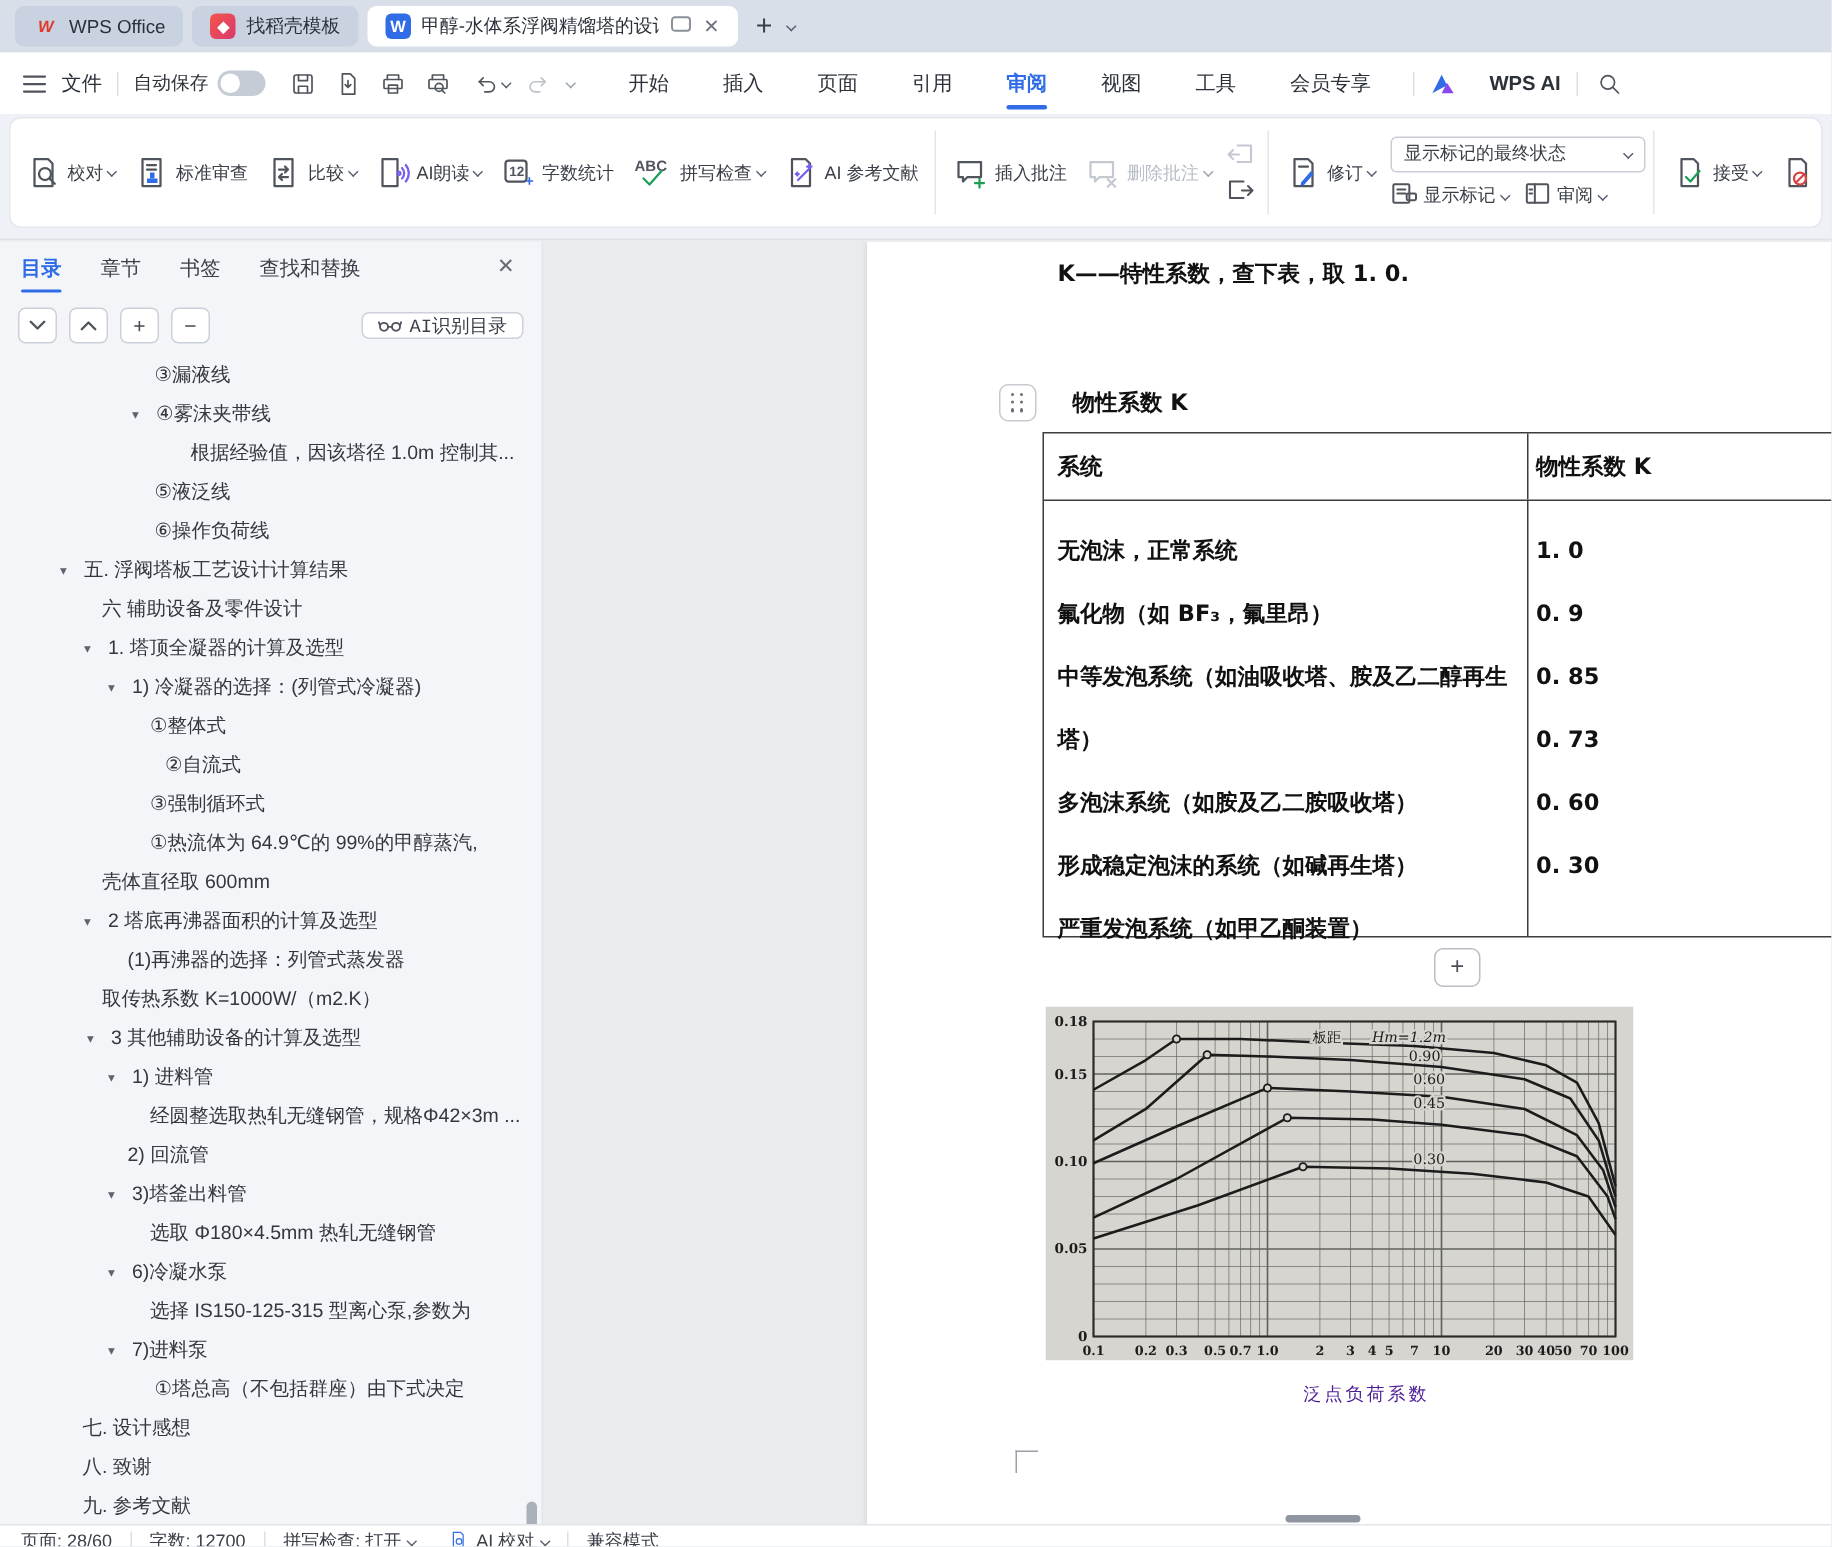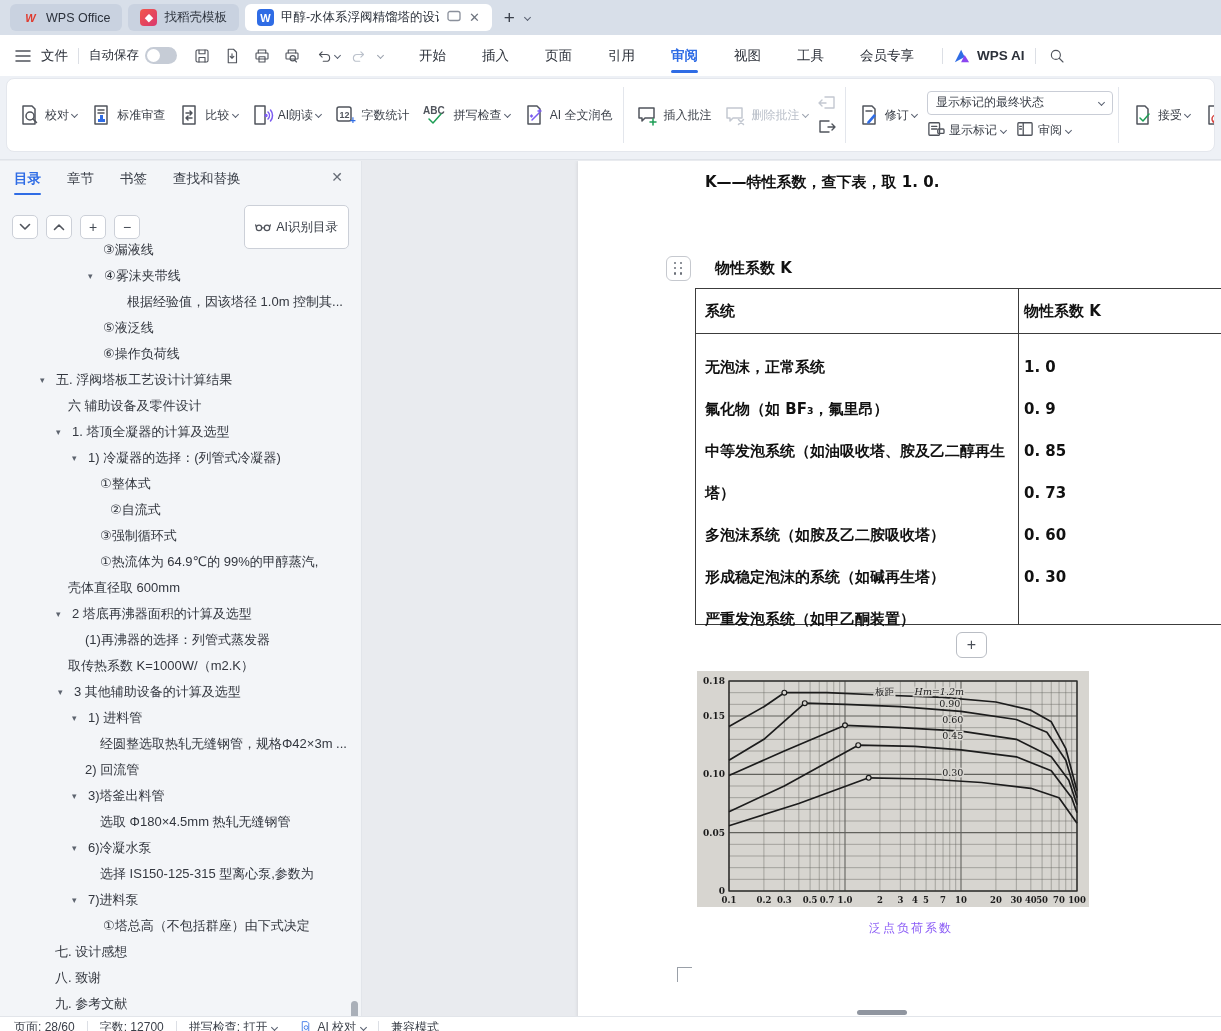--- a/index.html
+++ b/index.html
@@ -30,58 +30,58 @@
   .vsep { width:1px; height:16px; background:#dcdfe5; margin:0 10px; }
   .mb-ic { width:22px; height:22px; display:flex; align-items:center; justify-content:center; }
   .mb-ic svg * { stroke:#50545c; fill:none; stroke-width:1.5; stroke-linecap:round; stroke-linejoin:round; }
   .mb-ic.dis svg * { stroke:#bcc2cc; }
   .toggle { width:32px; height:17px; background:#c6ccd6; border-radius:9px; position:relative; margin-left:6px; }
   .toggle .knob { position:absolute; left:2px; top:2px; width:13px; height:13px; background:#fff; border-radius:50%; }
   .menus { display:flex; align-items:center; margin-left:18px; gap:0; }
   .menu-item { padding:0 18px; height:40px; display:flex; align-items:center; position:relative; }
   .menu-item.active { color:#2f6ce5; font-weight:bold; }
   .menu-item.active::after { content:""; position:absolute; left:18px; right:18px; bottom:3px; height:3px; border-radius:2px; background:#2f6ce5; }
-  .wpsai { display:flex; align-items:center; gap:6px; font-weight:bold; }
+  .wpsai { display:flex; align-items:center; gap:22px; font-weight:bold; }
 
   
   .ribbon { position:absolute; top:76px; left:0; right:0; height:84px; background:#eef1f6; border-bottom:1px solid #dfe3e9; }
   .ribbon-panel { position:absolute; left:6px; right:6px; top:2px; bottom:7px; background:#fff; border:1px solid #e4e7ed; border-radius:8px; display:flex; align-items:center; padding:0 4px; overflow:hidden; }
   .rgroup { display:flex; align-items:center; height:100%; }
   .rdiv { width:1px; height:56px; background:#e3e6ec; margin:0 5px; flex:0 0 auto; }
   .rbtn { display:flex; flex-direction:row; align-items:center; justify-content:center; gap:4px; padding:4px 6px; border-radius:4px; font-size:12px; color:#3a3f48; white-space:nowrap; }
   .rbtn .ic { height:24px; display:flex; align-items:center; }
   .ic svg * { stroke:#50545c; fill:none; stroke-width:1.5; stroke-linecap:round; stroke-linejoin:round; } .ic .fillB { fill:#2f6ce5; stroke:none; }
   .ic .accG { stroke:#1d9e55; } .ic .accP { stroke:#7b5cf0; } .ic .accR { stroke:#d64541; }
   .ic .tglyph { fill:#50545c; stroke:none; font-weight:bold; font-family:"Liberation Sans",sans-serif; }
   .ic .tglyphP { fill:#7b5cf0; stroke:none; font-weight:bold; }
   .rbtn.disabled { color:#b8bec8; }
   .rbtn.disabled .ic svg * { stroke:#c3c8d1; }
   .rsmcol { display:flex; flex-direction:column; gap:6px; margin:0 2px; }
   .rsm { width:22px; height:18px; display:flex; align-items:center; justify-content:center; }
   .rsm svg * { stroke:#50545c; fill:none; stroke-width:1.4; stroke-linecap:round; stroke-linejoin:round; }
   .rsm.dis svg * { stroke:#c3c8d1; }
   .rcombo-col { display:flex; flex-direction:column; gap:6px; margin-left:4px; }
-  .rcombo { width:186px; height:24px; border:1px solid #c9cdd6; border-radius:4px; display:flex; align-items:center; justify-content:space-between; padding:0 8px; font-size:12px; color:#3a3f48; background:#fff; }
+  .rcombo { width:170px; height:24px; border:1px solid #c9cdd6; border-radius:4px; display:flex; align-items:center; justify-content:space-between; padding:0 8px; font-size:12px; color:#3a3f48; background:#fff; }
   .rrow { display:flex; align-items:center; gap:10px; }
   .rminibtn { display:flex; align-items:center; gap:4px; font-size:12px; color:#3a3f48; }
   .cc-btn { display:flex; align-items:center; gap:3px; font-size:12px; color:#3a3f48; height:20px; }
   .cc-glyph { font-size:12px; font-weight:bold; color:#50545c; }
   .expand-corner { align-self:flex-end; margin:0 0 4px 2px; color:#9aa1ad; font-size:9px; }
 
   
   .sidebar { position:absolute; top:161px; left:0; width:362px; bottom:15px; background:#f3f5f8; border-right:1px solid #e2e5ea; }
   .sb-tabs { display:flex; align-items:center; height:36px; padding-left:14px; font-size:13.5px; color:#3a3f48; gap:26px; position:relative; }
   .sb-tab { position:relative; height:36px; display:flex; align-items:center; }
   .sb-tab.active { color:#2f6ce5; font-weight:bold; }
   .sb-tab.active::after { content:""; position:absolute; left:0; right:0; bottom:2px; height:2.5px; background:#2f6ce5; border-radius:2px; }
   .sb-close { position:absolute; right:18px; top:8px; color:#666c76; font-size:14px; }
   .sb-ctrl { display:flex; align-items:center; padding:8px 12px 4px 12px; gap:8px; }
   .sqbtn { width:26px; height:24px; background:#fff; border:1px solid #ccd0d8; border-radius:5px; display:flex; align-items:center; justify-content:center; font-size:14px; color:#444a54; }
   .sqbtn svg * { stroke:#50545c; fill:none; stroke-width:1.6; stroke-linecap:round; stroke-linejoin:round; }
-  .ai-toc-btn { margin-left:auto; height:44px; background:#fff; border:1px solid #ccd0d8; border-radius:5px; display:flex; align-items:center; gap:5px; padding:0 10px; font-size:12.5px; color:#3a3f48; }
+  .ai-toc-btn { margin-left:auto; height:18px; background:#fff; border:1px solid #ccd0d8; border-radius:5px; display:flex; align-items:center; gap:5px; padding:0 10px; font-size:12.5px; color:#3a3f48;font-family:Liberation Mono, monospace; }
   .ai-toc-btn svg * { stroke:#50545c; fill:none; stroke-width:1.4; }
   .toc { position:absolute; top:76px; left:0; right:10px; bottom:0; overflow:hidden; }
   .toc-item { height:26px; display:flex; align-items:center; font-size:13px; color:#33373f; white-space:nowrap; overflow:hidden; }
   .toc-caret { width:16px; font-size:9px; color:#5c636e; flex:0 0 16px; }
   .sb-scroll { position:absolute; right:3px; top:840px; width:7px; height:173px; background:#aab0b9; border-radius:4px; }
 
   
   .canvas { position:absolute; top:161px; left:362px; right:0; bottom:15px; background:#e9ebef; overflow:hidden; }
   .page { position:absolute; left:216px; top:0; width:660px; height:860px; background:#ffffff; box-shadow:0 0 4px rgba(0,0,0,.12); }
   .doc-heading { position:absolute; left:127px; top:12px; font-size:15px; font-weight:bold; color:#111; font-family:"DejaVu Sans",sans-serif; }
@@ -93,21 +93,21 @@
   .dtable .hrow { display:flex; height:45px; border-bottom:1.4px solid #3c3c3c; }
   .dtable .body { display:flex; height:290px; }
   .dtable .c1 { width:323px; border-right:1.2px solid #3c3c3c; padding:0 0 0 9px; }
   .dtable .c2 { flex:1; padding:0 0 0 5px; }
   .dtable .hrow .cell { display:flex; align-items:center; font-weight:bold; font-size:15px; color:#111; }
   .dtable .line { height:42px; line-height:42px; font-weight:bold; font-size:15px; color:#111; white-space:nowrap; }
   .dtable .body .c1, .dtable .body .c2 { padding-top:12px; }
   .addrow-btn { position:absolute; left:378px; top:471px; width:31px; height:26px; border:1px solid #b9bdc4; border-radius:6px; background:#fff; display:flex; align-items:center; justify-content:center; font-size:16px; color:#4a4f58; }
   .chartbox { position:absolute; left:119px; top:510px; width:428px; }
   .chart-xlabel { margin-top:9px; text-align:center; font-family:"DejaVu Serif",serif; font-style:italic; font-size:11px; color:#222; }
-  .chart-caption { margin-top:9px; text-align:center; font-family:"DejaVu Serif",serif; font-size:12px; color:#8b5cf6; letter-spacing:2px; }
+  .chart-caption { margin-top:9px; text-align:center; font-family:"DejaVu Serif",serif; font-size:12px; color:#4c1d95; letter-spacing:2px; }
   .corner-mark { position:absolute; left:99px; top:806px; width:15px; height:15px; border-left:1px solid #9aa0a8; border-top:1px solid #9aa0a8; }
   .hscroll { position:absolute; left:495px; bottom:1px; width:50px; height:5px; background:#9096a0; border-radius:3px; }
 
   
   .statusbar { position:absolute; left:0; right:0; bottom:0; height:15px; background:#ffffff; border-top:1px solid #e2e5ea; overflow:hidden; display:flex; align-items:flex-start; padding:2px 0 0 14px; font-size:12px; color:#3a3f48; }
   .statusbar .sitem { display:flex; align-items:center; gap:5px; white-space:nowrap; }
   .statusbar .vsep { height:12px; margin:2px 12px 0 12px; }
   .sb-ai-ic svg * { stroke:#2f6ce5; fill:none; stroke-width:1.5; }
 </style>
 </head>
@@ -284,21 +284,21 @@
           <span><span>拼写检查</span> <span class="chev sm"></span></span>
         </div>
         <div class="rbtn">
           <span class="ic">
               <svg width="24" height="24" viewBox="0 0 24 24">
                 <path d="M6 3h9l3 3v15H6z"></path>
                 <path class="accP" d="M10 17l7-7"></path>
                 <path class="accP" d="M17.5 6.5v3M16 8h3M9.5 12v2M8.5 13h2"></path>
               </svg>
             </span>
-          <span>AI 全文润色</span>
+          <span>AI 参考文献</span>
         </div>
       </div>
       <div class="rdiv"></div>
       <div class="rgroup">
         <div class="rbtn">
           <span class="ic">
               <svg width="24" height="24" viewBox="0 0 24 24">
                 <path d="M4 5h15v10h-9l-3 3v-3H4z"></path>
                 <path class="accG" d="M18 16v6M15 19h6" stroke-width="1.8"></path>
               </svg>

